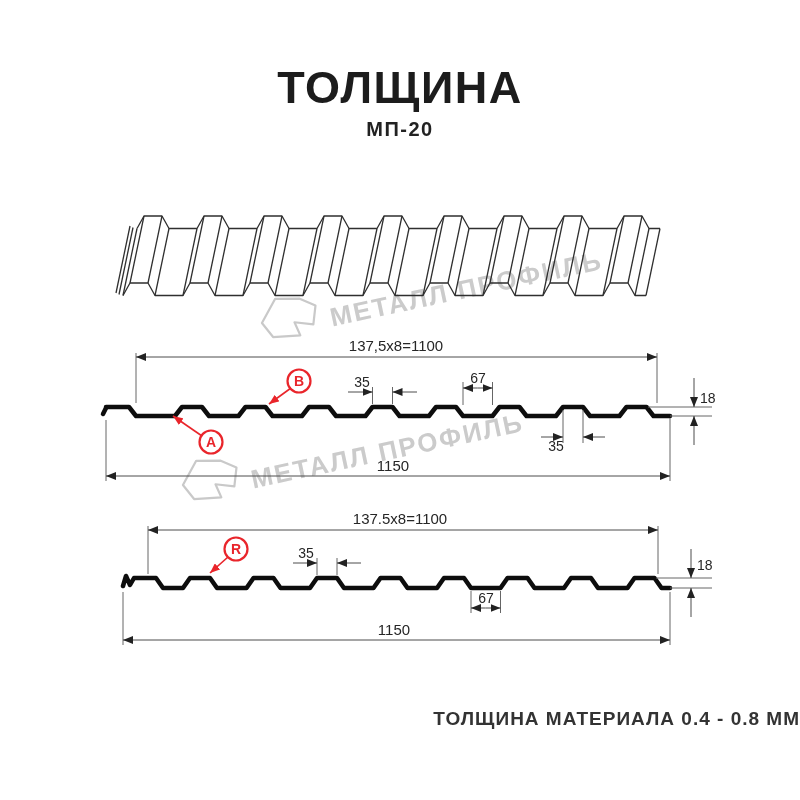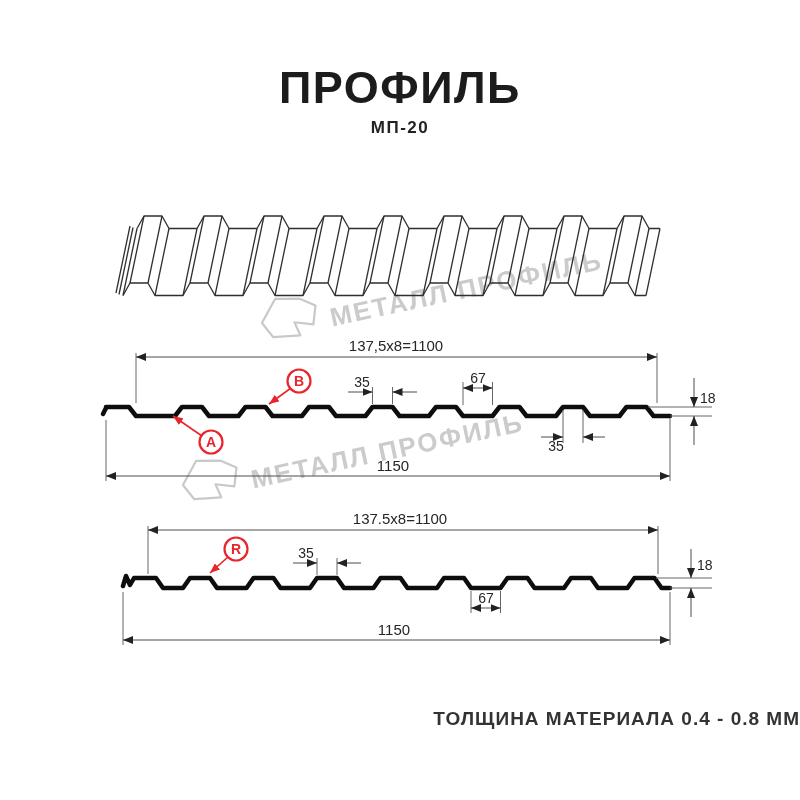--- a/index.html
+++ b/index.html
@@ -1,21 +1,21 @@
 <!DOCTYPE html>
 <html><head>
 <meta charset="utf-8">
 <style>
   html,body{margin:0;padding:0;background:#ffffff;}
   .page{position:relative;width:800px;height:800px;background:#fff;overflow:hidden;
         font-family:"Liberation Sans", sans-serif;}
   .title{position:absolute;top:62px;left:0;right:0;text-align:center;
          font-size:45px;font-weight:bold;letter-spacing:1.5px;color:#1c1c1c;}
   .subtitle{position:absolute;top:118px;left:0;right:0;text-align:center;
-         font-size:17px;font-weight:600;letter-spacing:1.5px;color:#222;}
+         font-size:20px;font-weight:600;letter-spacing:1.5px;color:#222;}
   .footer{position:absolute;top:708px;left:0;right:0;text-align:right;
          font-size:19px;font-weight:600;letter-spacing:1px;color:#333;}
   svg{position:absolute;top:0;left:0;}
   .profile{fill:none;stroke:#0d0d0d;stroke-width:4.5;stroke-linejoin:round;stroke-linecap:round;}
   .wire{fill:none;stroke:#2f2f2f;stroke-width:1.3;stroke-linejoin:round;}
   .dimline{stroke:#4d4d4d;stroke-width:1;fill:none;}
   .extline{stroke:#666;stroke-width:1;fill:none;}
   .dimtxt{font-family:"Liberation Sans",sans-serif;font-size:14px;fill:#262626;}
   .dimbig{font-family:"Liberation Sans",sans-serif;font-size:15px;fill:#262626;}
   .red{stroke:#e9252b;fill:none;stroke-width:2.2;}
@@ -23,21 +23,21 @@
   .redtxt{font-family:"Liberation Sans",sans-serif;font-size:14px;font-weight:bold;fill:#e9252b;}
   .wmtxt{font-family:"Liberation Sans",sans-serif;font-size:26px;font-weight:bold;
          letter-spacing:2px;fill:#cbcbcb;}
   .wmlogo{fill:none;stroke:#c9c9c9;stroke-width:2.2;stroke-linejoin:round;}
 </style>
 </head>
 <body>
 
 <div class="page">
 
-  <div class="title">ПРОФИЛЬ</div>
+  <div class="title">ТОЛЩИНА</div>
   <div class="subtitle">МП-20</div>
 
   <svg width="800" height="800" viewBox="0 0 800 800">
     <defs>
       <marker id="ah" markerWidth="11" markerHeight="8" refX="10" refY="4" orient="auto-start-reverse" markerUnits="userSpaceOnUse">
         <path d="M0,0 L10,4 L0,8 Z" fill="#222"></path>
       </marker>
       <marker id="ahr" markerWidth="11" markerHeight="8" refX="10" refY="4" orient="auto-start-reverse" markerUnits="userSpaceOnUse">
         <path d="M0,0 L10,4 L0,8 Z" fill="#e9252b"></path>
       </marker>

